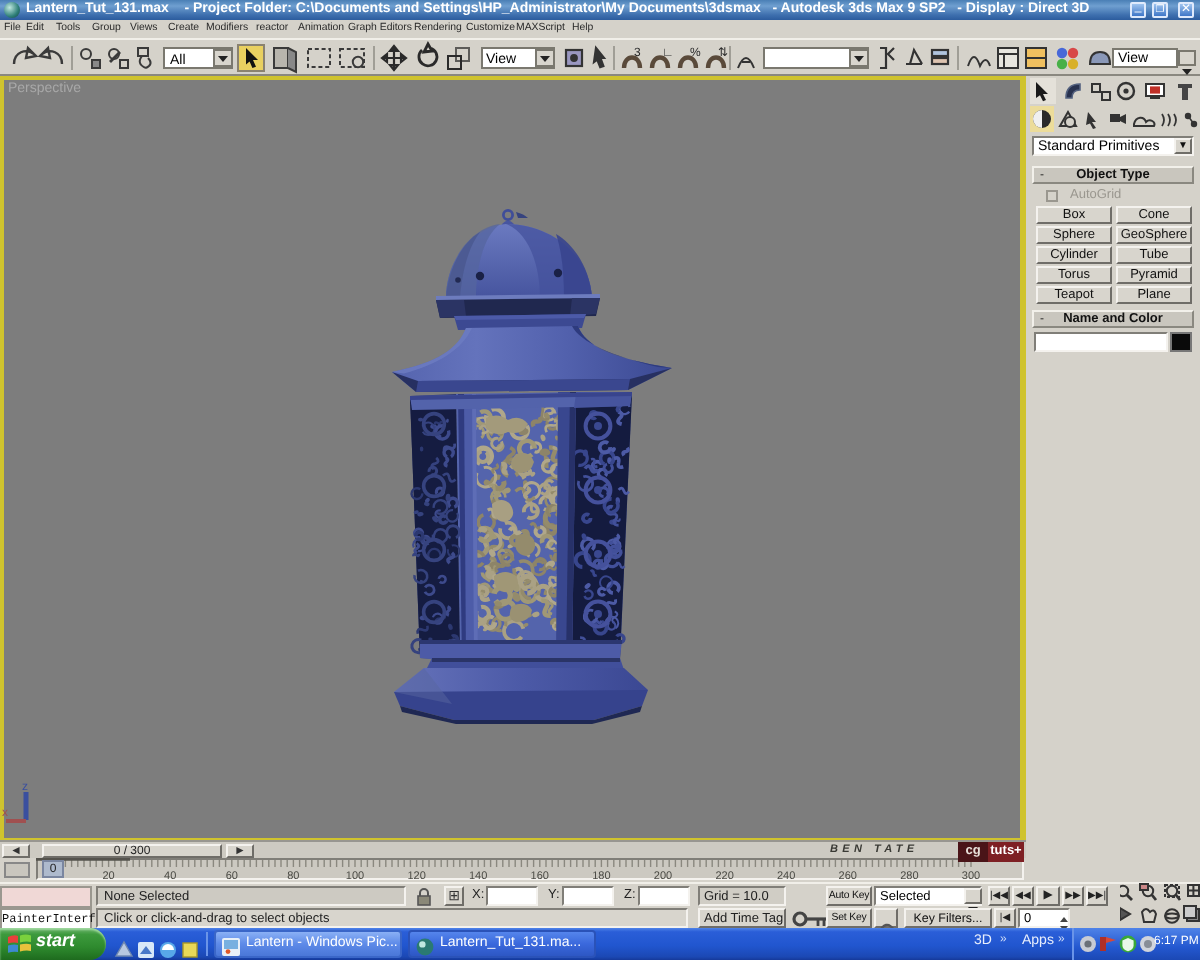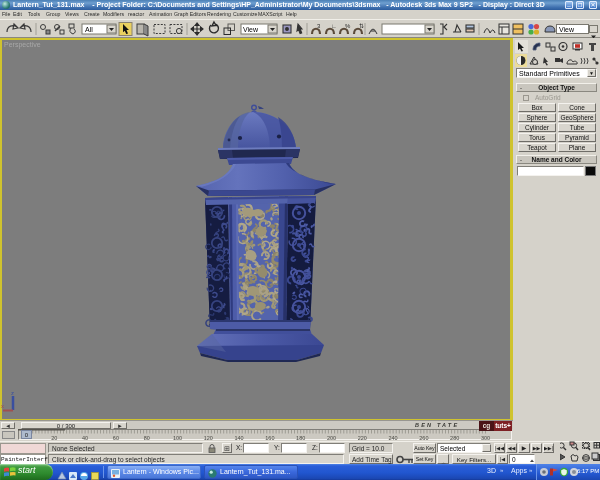--- a/index.html
+++ b/index.html
@@ -864,21 +864,21 @@
 
 <div class="abs" id="taskbar" style="left:0;top:464px;width:600px;height:16px;background:linear-gradient(180deg,#4f83e8 0%,#2a5ed8 12%,#2156cf 55%,#1b48b4 90%,#15399a 100%);">
 
   <div class="abs" style="left:0;top:0;width:53px;height:16px;background:linear-gradient(180deg,#6fb56f 0%,#3d9a3d 20%,#2e8a2e 60%,#1e6b1e 100%);border-radius:0 8px 8px 0;box-shadow:inset 0 1px 1px #9fd89f;">
     <svg class="abs" style="left:4px;top:2px;" width="12" height="12" viewBox="0 0 12 12">
       <path d="M0,2.5 Q3,1 5,2 L5,5.5 Q2.5,5 0,5.8 Z" fill="#e8403c"></path>
       <path d="M6,1.8 Q9,0.8 11.5,1.8 L11.5,5 Q8.8,4.5 6,5.3 Z" fill="#7ad13d"></path>
       <path d="M0,6.8 Q3,6 5,6.5 L5,10 Q2.5,9.6 0,10.4 Z" fill="#3d8ad1"></path>
       <path d="M6,6.3 Q9,5.6 11.5,6.2 L11.5,9.5 Q8.8,9 6,9.8 Z" fill="#e8c23c"></path>
     </svg>
-    <span class="abs" style="left:18px;top:1px;color:#fff;font-size:9px;font-weight:normal;font-style:italic;">start</span>
+    <span class="abs" style="left:18px;top:1px;color:#fff;font-size:9px;font-weight:bold;font-style:italic;">start</span>
   </div>
 
   <div class="abs" style="left:57px;top:3px;width:10px;height:10px;"><svg width="10" height="10" viewBox="0 0 10 10">
         <path d="M1,8 L5,1 L9,8 Z" fill="#b8c8e0" stroke="#7088b0" stroke-width="0.7"></path>
       </svg></div>
   <div class="abs" style="left:68px;top:3px;width:10px;height:10px;"><svg width="10" height="10" viewBox="0 0 10 10">
         <rect x="1" y="1" width="8" height="8" rx="1" fill="#d8e8f8"></rect>
         <path d="M2,7 L5,3 L8,7 Z" fill="#4878c8"></path>
       </svg></div>
   <div class="abs" style="left:79px;top:3px;width:10px;height:10px;"><svg width="10" height="10" viewBox="0 0 10 10">

